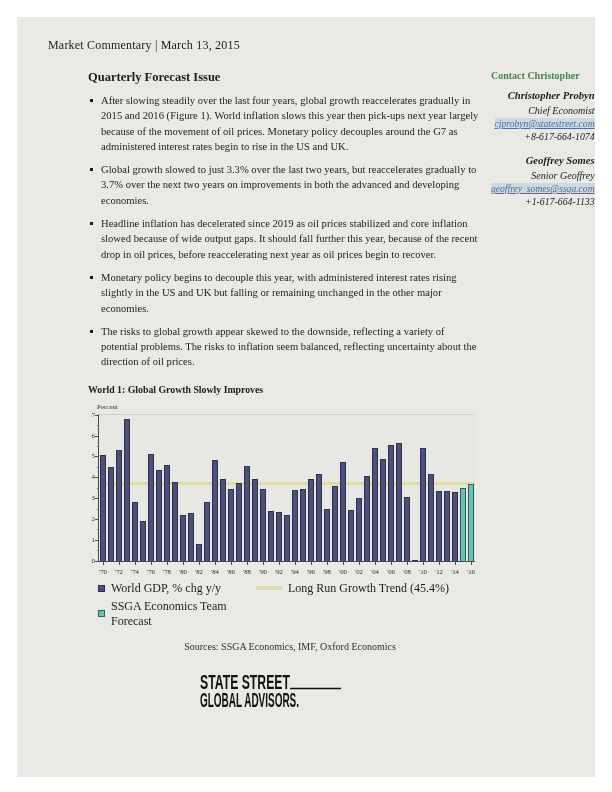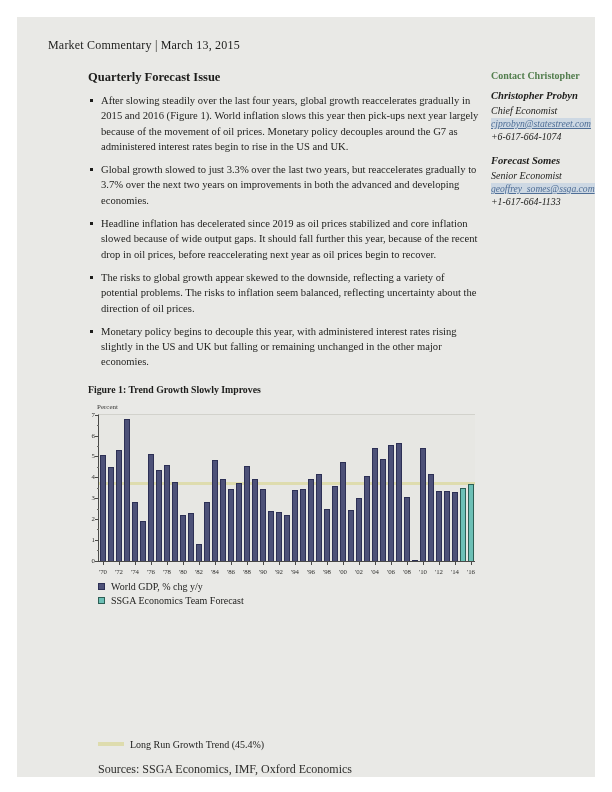--- a/index.html
+++ b/index.html
@@ -14,21 +14,21 @@
   .leftcol{width:394px;flex:0 0 394px;margin-left:40px;}
   .rightcol{flex:1;padding-left:9px;}
 
   .section-heading{font-size:12.5px;font-weight:bold;margin:0 0 8px 0;}
   ul.bullets{list-style:none;margin:0;padding:0 0 0 13px;width:378px;}
   ul.bullets li{position:relative;font-size:10.6px;line-height:15.3px;margin-bottom:8px;}
   ul.bullets li::before{content:"";position:absolute;left:-11px;top:6px;width:3px;height:3px;background:#1d1d1b;}
 
   
   .contact-heading{font-size:10px;font-weight:bold;color:#537e4e;margin-bottom:9px;}
-  .person{margin-bottom:12px;}
+  .person{margin-bottom:12px;text-align:right;}
   .person .name{font-size:10.6px;font-weight:bold;font-style:italic;margin-bottom:3px;}
   .person .role{font-size:10px;font-style:italic;line-height:13px;}
   .person .email{font-size:9.6px;font-style:italic;line-height:13px;}
   .person .email a{color:#4f6e96;text-decoration:underline;background:#cdd8e3;cursor:pointer;}
   .person .phone{font-size:9.8px;font-style:italic;line-height:13px;}
 
   
   .figure{margin-top:14px;}
   .fig-title{font-size:9.8px;font-weight:bold;margin-bottom:8px;}
   .y-axis-title{font-size:7px;color:#3a3a38;margin:0 0 3px 9px;}
@@ -36,54 +36,54 @@
         border-left:1px solid #4a4a48;border-bottom:1px solid #4a4a48;border-top:1px solid #d2d2cc;box-sizing:content-box;}
   .bar{position:absolute;bottom:0;width:6px;box-sizing:border-box;background:#4d5178;border:1px solid #2d3055;border-bottom:none;}
   .bar.forecast{background:#6dc0b6;border-color:#2d5f55;}
   .trendline{position:absolute;left:0;width:376px;height:3px;background:#dedcae;}
   .ytick{position:absolute;left:-4px;width:4px;height:1px;background:#4a4a48;}
   .ytick.minor{left:-2px;width:2px;background:#6a6a66;}
   .ytick-label{position:absolute;left:-12px;width:8px;text-align:right;font-size:6.8px;color:#2e2e2c;line-height:8px;}
   .xtick{position:absolute;bottom:-4px;width:1px;height:4px;background:#4a4a48;}
   .xtick-label{position:absolute;bottom:-14px;width:20px;margin-left:-10px;text-align:center;font-size:6.8px;color:#2e2e2c;}
 
-  .legend{display:flex;align-items:flex-start;margin:19px 0 0 10px;font-size:10px;flex-direction:column;}
+  .legend{display:flex;align-items:flex-start;margin:19px 0 0 10px;font-size:12px;}
   .legend-col{width:158px;flex:0 0 158px;}
   .legend-item{display:flex;align-items:center;margin-bottom:3px;}
   .swatch{display:inline-block;width:7px;height:7px;box-sizing:border-box;margin-right:6px;flex:0 0 7px;}
   .swatch.gdp{background:#4d5178;border:1px solid #2d3055;}
   .swatch.fc{background:#6dc0b6;border:1px solid #2d5f55;}
   .swatch.line{width:26px;flex:0 0 26px;height:4px;background:#dedcae;border:none;}
-  .sources{font-size:12px;color:#2e2e2c;margin:9px 0 0 10px;}
+  .sources{font-size:10px;color:#2e2e2c;margin:9px 0 0 10px;text-align:center;}
 
   
-  .logo{margin:22px 0 0 0;}
+  .logo{margin:22px 0 0 0;text-align:center;}
 </style>
 </head>
 <body>
 
 <div class="canvas">
   <div class="page">
 
     <div class="kicker">Market Commentary | March 13, 2015</div>
 
     <div class="main">
       <div class="leftcol">
         <h2 class="section-heading">Quarterly Forecast Issue</h2>
 
         <ul class="bullets">
           <li>After slowing steadily over the last four years, global growth reaccelerates gradually in 2015 and 2016 (Figure 1).  World inflation slows this year then pick-ups next year largely because of the movement of oil prices.  Monetary policy decouples around the G7 as administered interest rates begin to rise in the US and UK.</li>
           <li>Global growth slowed to just 3.3% over the last two years, but reaccelerates gradually to 3.7% over the next two years on improvements in both the advanced and developing economies.</li>
           <li>Headline inflation has decelerated since 2019 as oil prices stabilized and core inflation slowed because of wide output gaps.  It should fall further this year, because of the recent drop in oil prices, before reaccelerating next year as oil prices begin to recover.</li>
+          <li>Monetary policy begins to decouple this year, with administered interest rates rising slightly in the US and UK but falling or remaining unchanged in the other major economies.</li>
           <li>The risks to global growth appear skewed to the downside, reflecting a variety of potential problems.  The risks to inflation seem balanced, reflecting uncertainty about the direction of oil prices.</li>
-          <li>Monetary policy begins to decouple this year, with administered interest rates rising slightly in the US and UK but falling or remaining unchanged in the other major economies.</li>
         </ul>
 
         <div class="figure">
-          <div class="fig-title">Figure 1:  Trend Growth Slowly Improves</div>
+          <div class="fig-title">World 1:  Global Growth Slowly Improves</div>
           <div class="y-axis-title">Percent</div>
           <div class="plot">
               <div class="trendline" style="top: 67.3286px;"></div>
               <div class="bar" title="1970: 5.05%" style="left: 1px; height: 105.329px;"></div>
               <div class="bar" title="1971: 4.5%" style="left: 9px; height: 93.8571px;"></div>
               <div class="bar" title="1972: 5.3%" style="left: 17px; height: 110.543px;"></div>
               <div class="bar" title="1973: 6.8%" style="left: 25px; height: 141.829px;"></div>
               <div class="bar" title="1974: 2.8%" style="left: 33px; height: 58.4px;"></div>
               <div class="bar" title="1975: 1.9%" style="left: 41px; height: 39.6286px;"></div>
               <div class="bar" title="1976: 5.1%" style="left: 49px; height: 106.371px;"></div>
@@ -231,26 +231,26 @@
 
       <div class="rightcol">
         <div class="contact-heading">Contact Christopher</div>
 
         <div class="person">
           <div class="name">Christopher Probyn</div>
           <div class="role">Chief Economist</div>
           <div class="email">
             <a>cjprobyn@statestreet.com</a>
           </div>
-          <div class="phone">+6-617-664-1074</div>
+          <div class="phone">+8-617-664-1074</div>
         </div>
 
         <div class="person">
-          <div class="name">Forecast Somes</div>
-          <div class="role">Senior Economist</div>
+          <div class="name">Geoffrey Somes</div>
+          <div class="role">Senior Geoffrey</div>
           <div class="email">
             <a>geoffrey_somes@ssga.com</a>
           </div>
           <div class="phone">+1-617-664-1133</div>
         </div>
       </div>
     </div>
 
   </div>
 </div>

